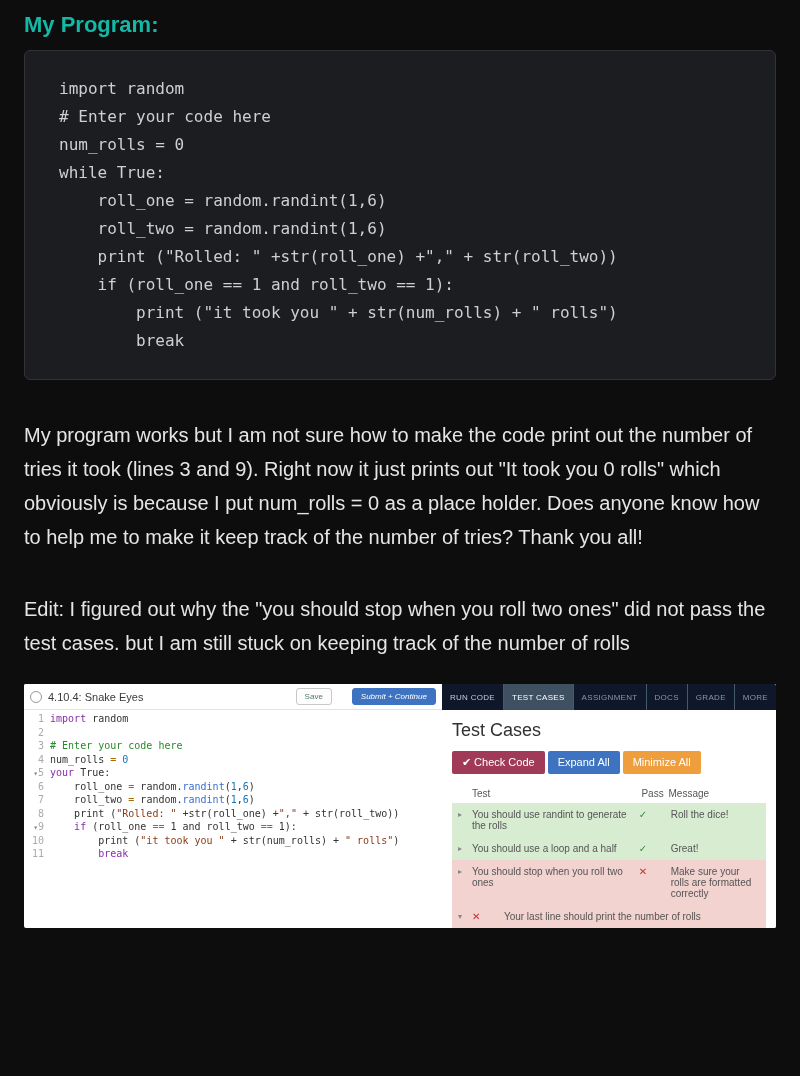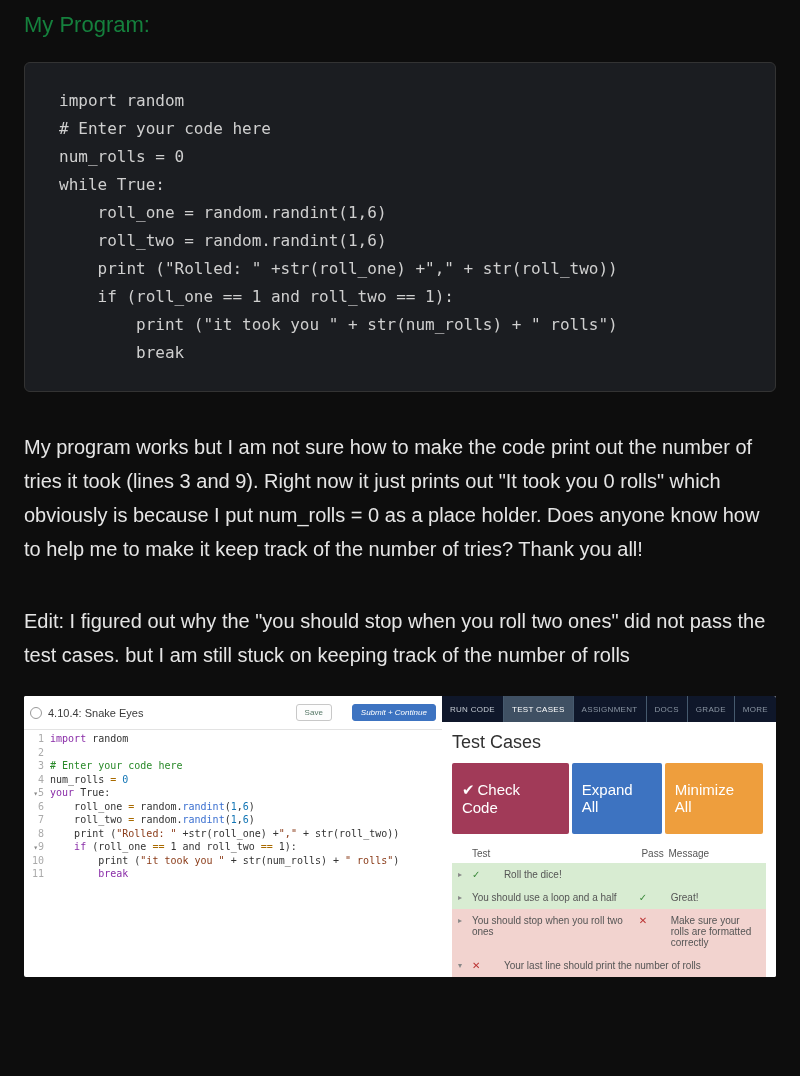--- a/index.html
+++ b/index.html
@@ -9,23 +9,23 @@
     }
     body {
       background: #0d0d0d;
       color: #e5e5e5;
       font-family: -apple-system, BlinkMacSystemFont, "Segoe UI", Arial, sans-serif;
       width: 800px;
       padding: 12px 24px;
     }
     .heading {
       font-size: 22px;
-      font-weight: 400;
-      color: #15803d;
-      margin-bottom: 24px;
+      font-weight: 700;
+      color: #14b8a6;
+      margin-bottom: 12px;
     }
     .code-block {
       background: #1b1d21;
       border: 1px solid #333;
       border-radius: 6px;
       padding: 24px 34px;
       margin-bottom: 24px;
     }
     .code-block pre {
       font-family: "Menlo", "Consolas", monospace;
@@ -53,21 +53,21 @@
     .editor-pane {
       flex: 1.28;
       display: flex;
       flex-direction: column;
     }
     .editor-header {
       display: flex;
       align-items: center;
       background: #fff;
       border-bottom: 1px solid #e3e3e3;
-      height: 34px;
+      height: 26px;
       padding: 0 6px;
     }
     .circle {
       width: 12px;
       height: 12px;
       border: 1.5px solid #999;
       border-radius: 50%;
       margin-right: 6px;
     }
     .exercise-title {
@@ -150,23 +150,23 @@
       padding: 10px 10px 0 10px;
     }
     .tests-title {
       font-size: 18px;
       color: #313131;
       margin-bottom: 10px;
       font-weight: 400;
     }
     .pill-row { display: flex; gap: 0; margin-bottom: 10px; }
     .pill {
-      font-size: 15px;
+      font-size: 11px;
       color: #fff;
-      padding: 18px 10px;
+      padding: 5px 10px;
       border-radius: 2px;
       cursor: pointer;
       margin-right: 3px;
     }
     .pill.check { background: #a13a58; }
     .pill.expand { background: #3d73c1; }
     .pill.min { background: #ee9e3d; }
     .pill .chk { margin-right:3px; }
 
     .test-table { width:100%; font-size:10px; }
@@ -271,20 +271,21 @@
       </div>
       <div class="test-table">
         <div class="th-row">
           <span style="width:14px;"></span>
           <span class="c1">Test</span>
           <span class="c2">Pass</span>
           <span class="c3">Message</span>
         </div>
         <div class="trow pass">
           <span class="caret">▸</span>
+          <span class="c1">You should use randint to generate the rolls</span>
           <span class="c2 sym-pass">✓</span>
           <span class="c3">Roll the dice!</span>
         </div>
         <div class="trow pass">
           <span class="caret">▸</span>
           <span class="c1">You should use a loop and a half</span>
           <span class="c2 sym-pass">✓</span>
           <span class="c3">Great!</span>
         </div>
         <div class="trow fail">

